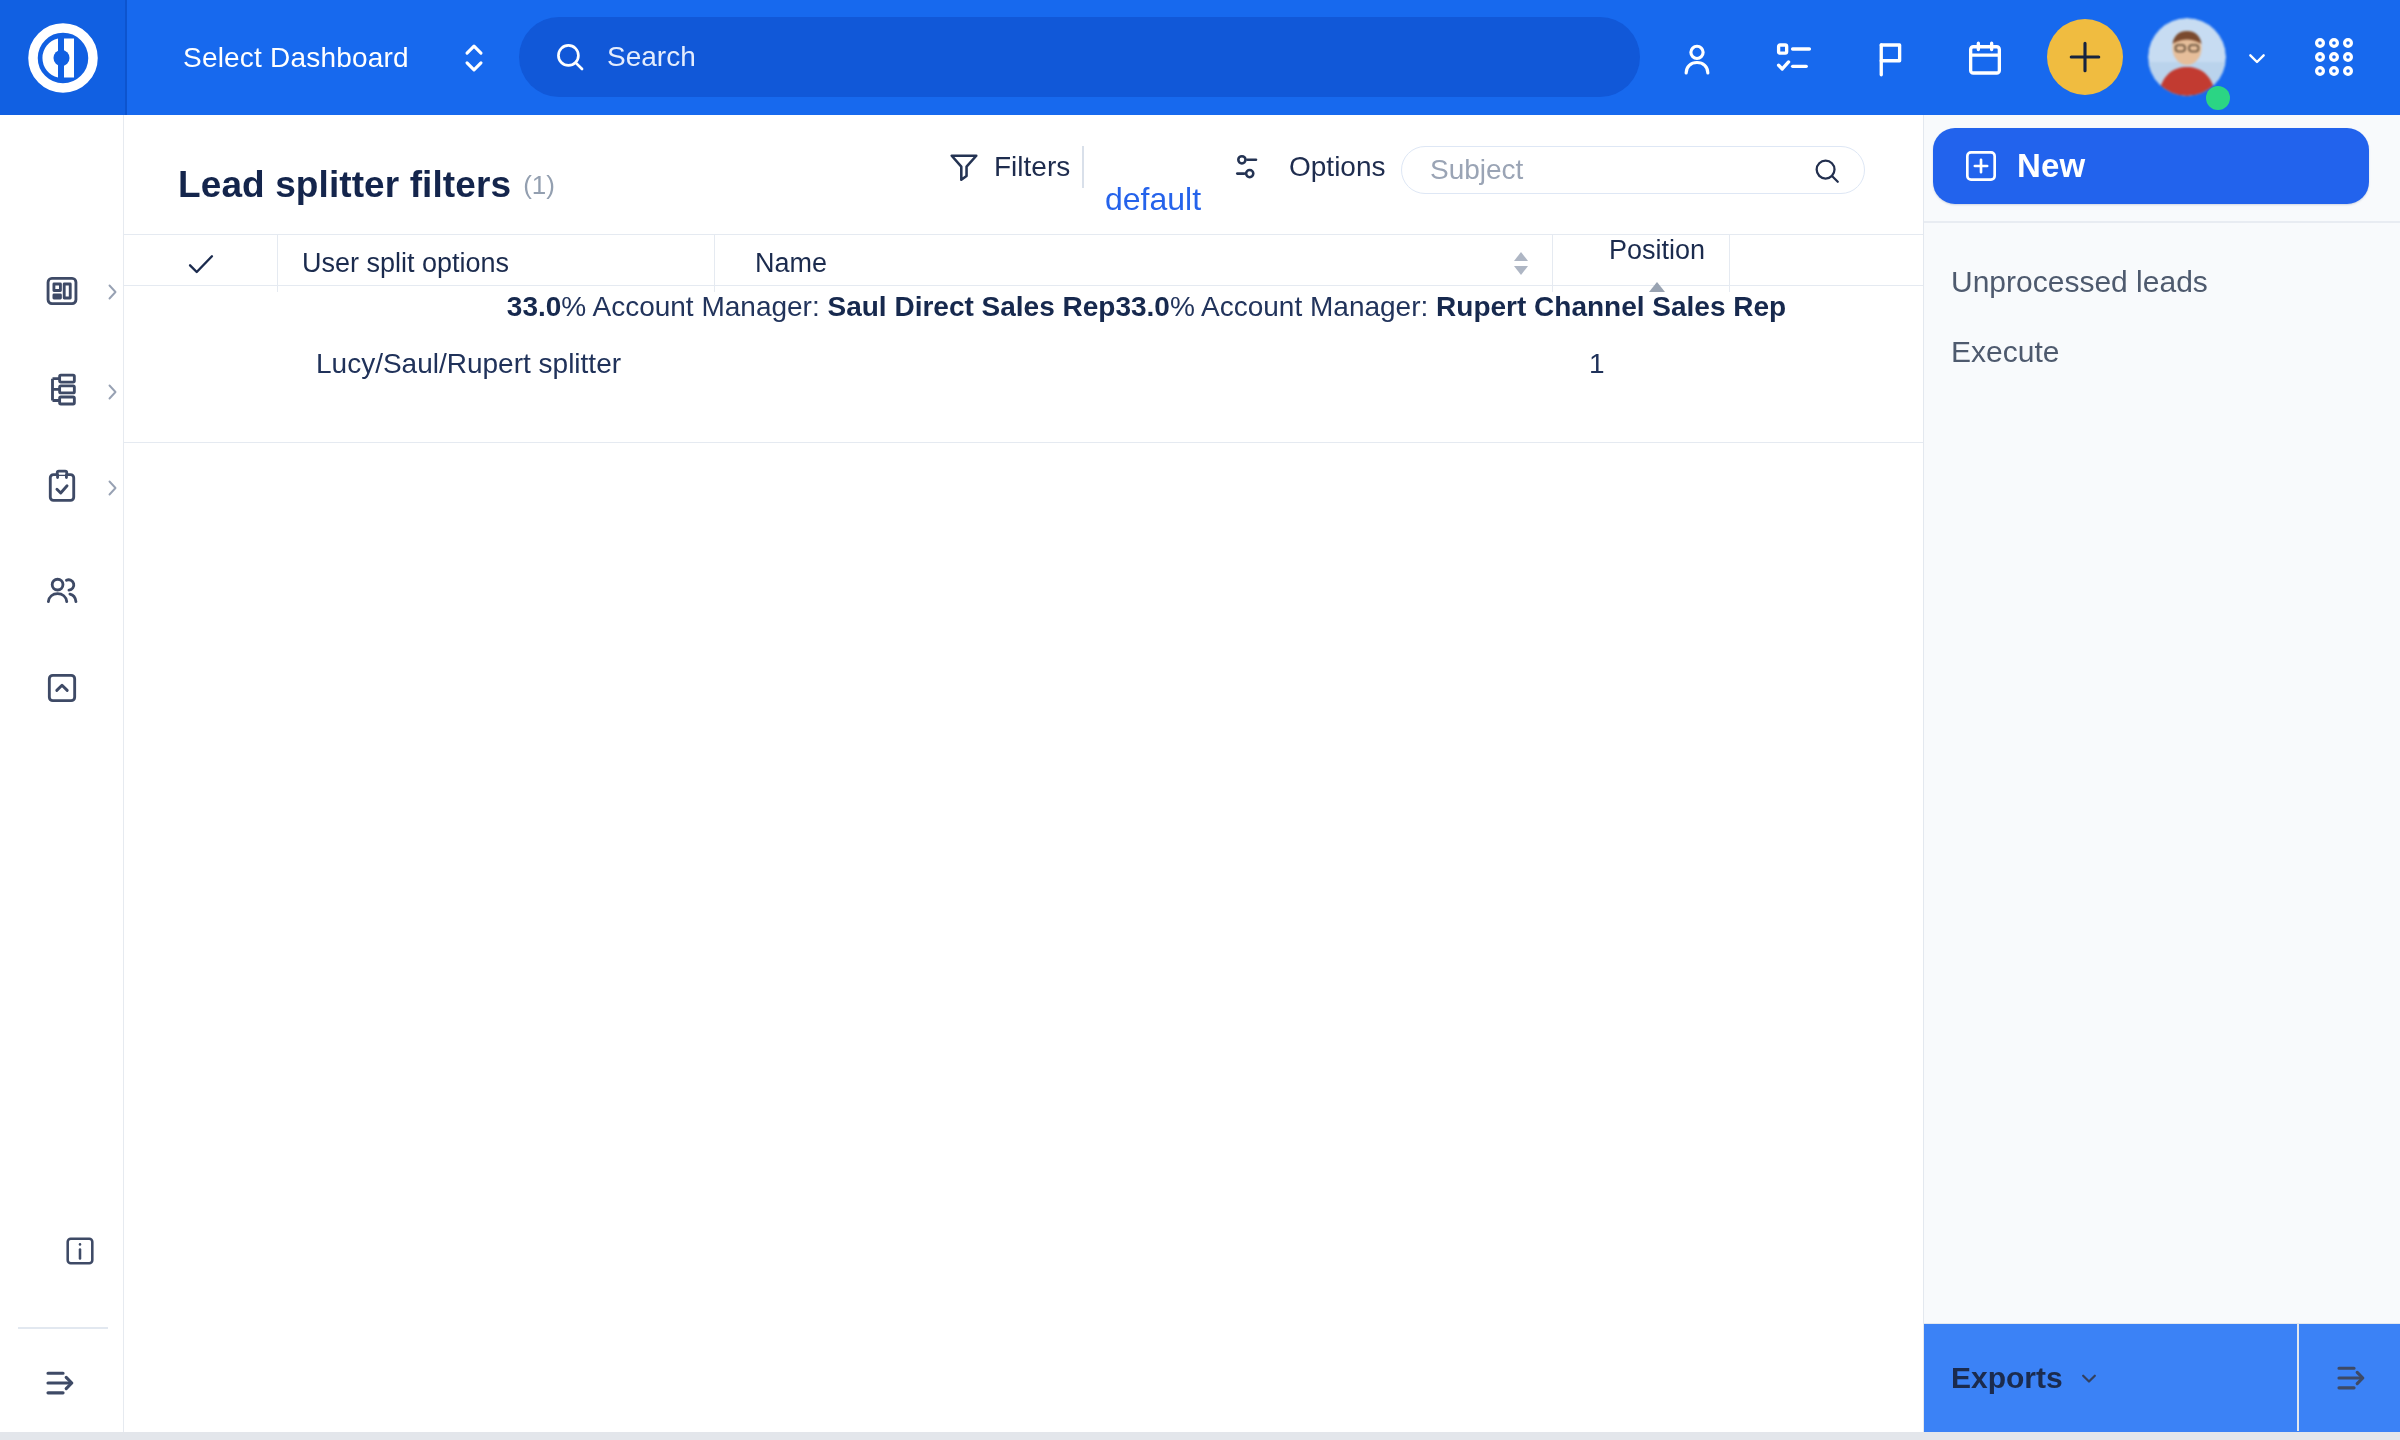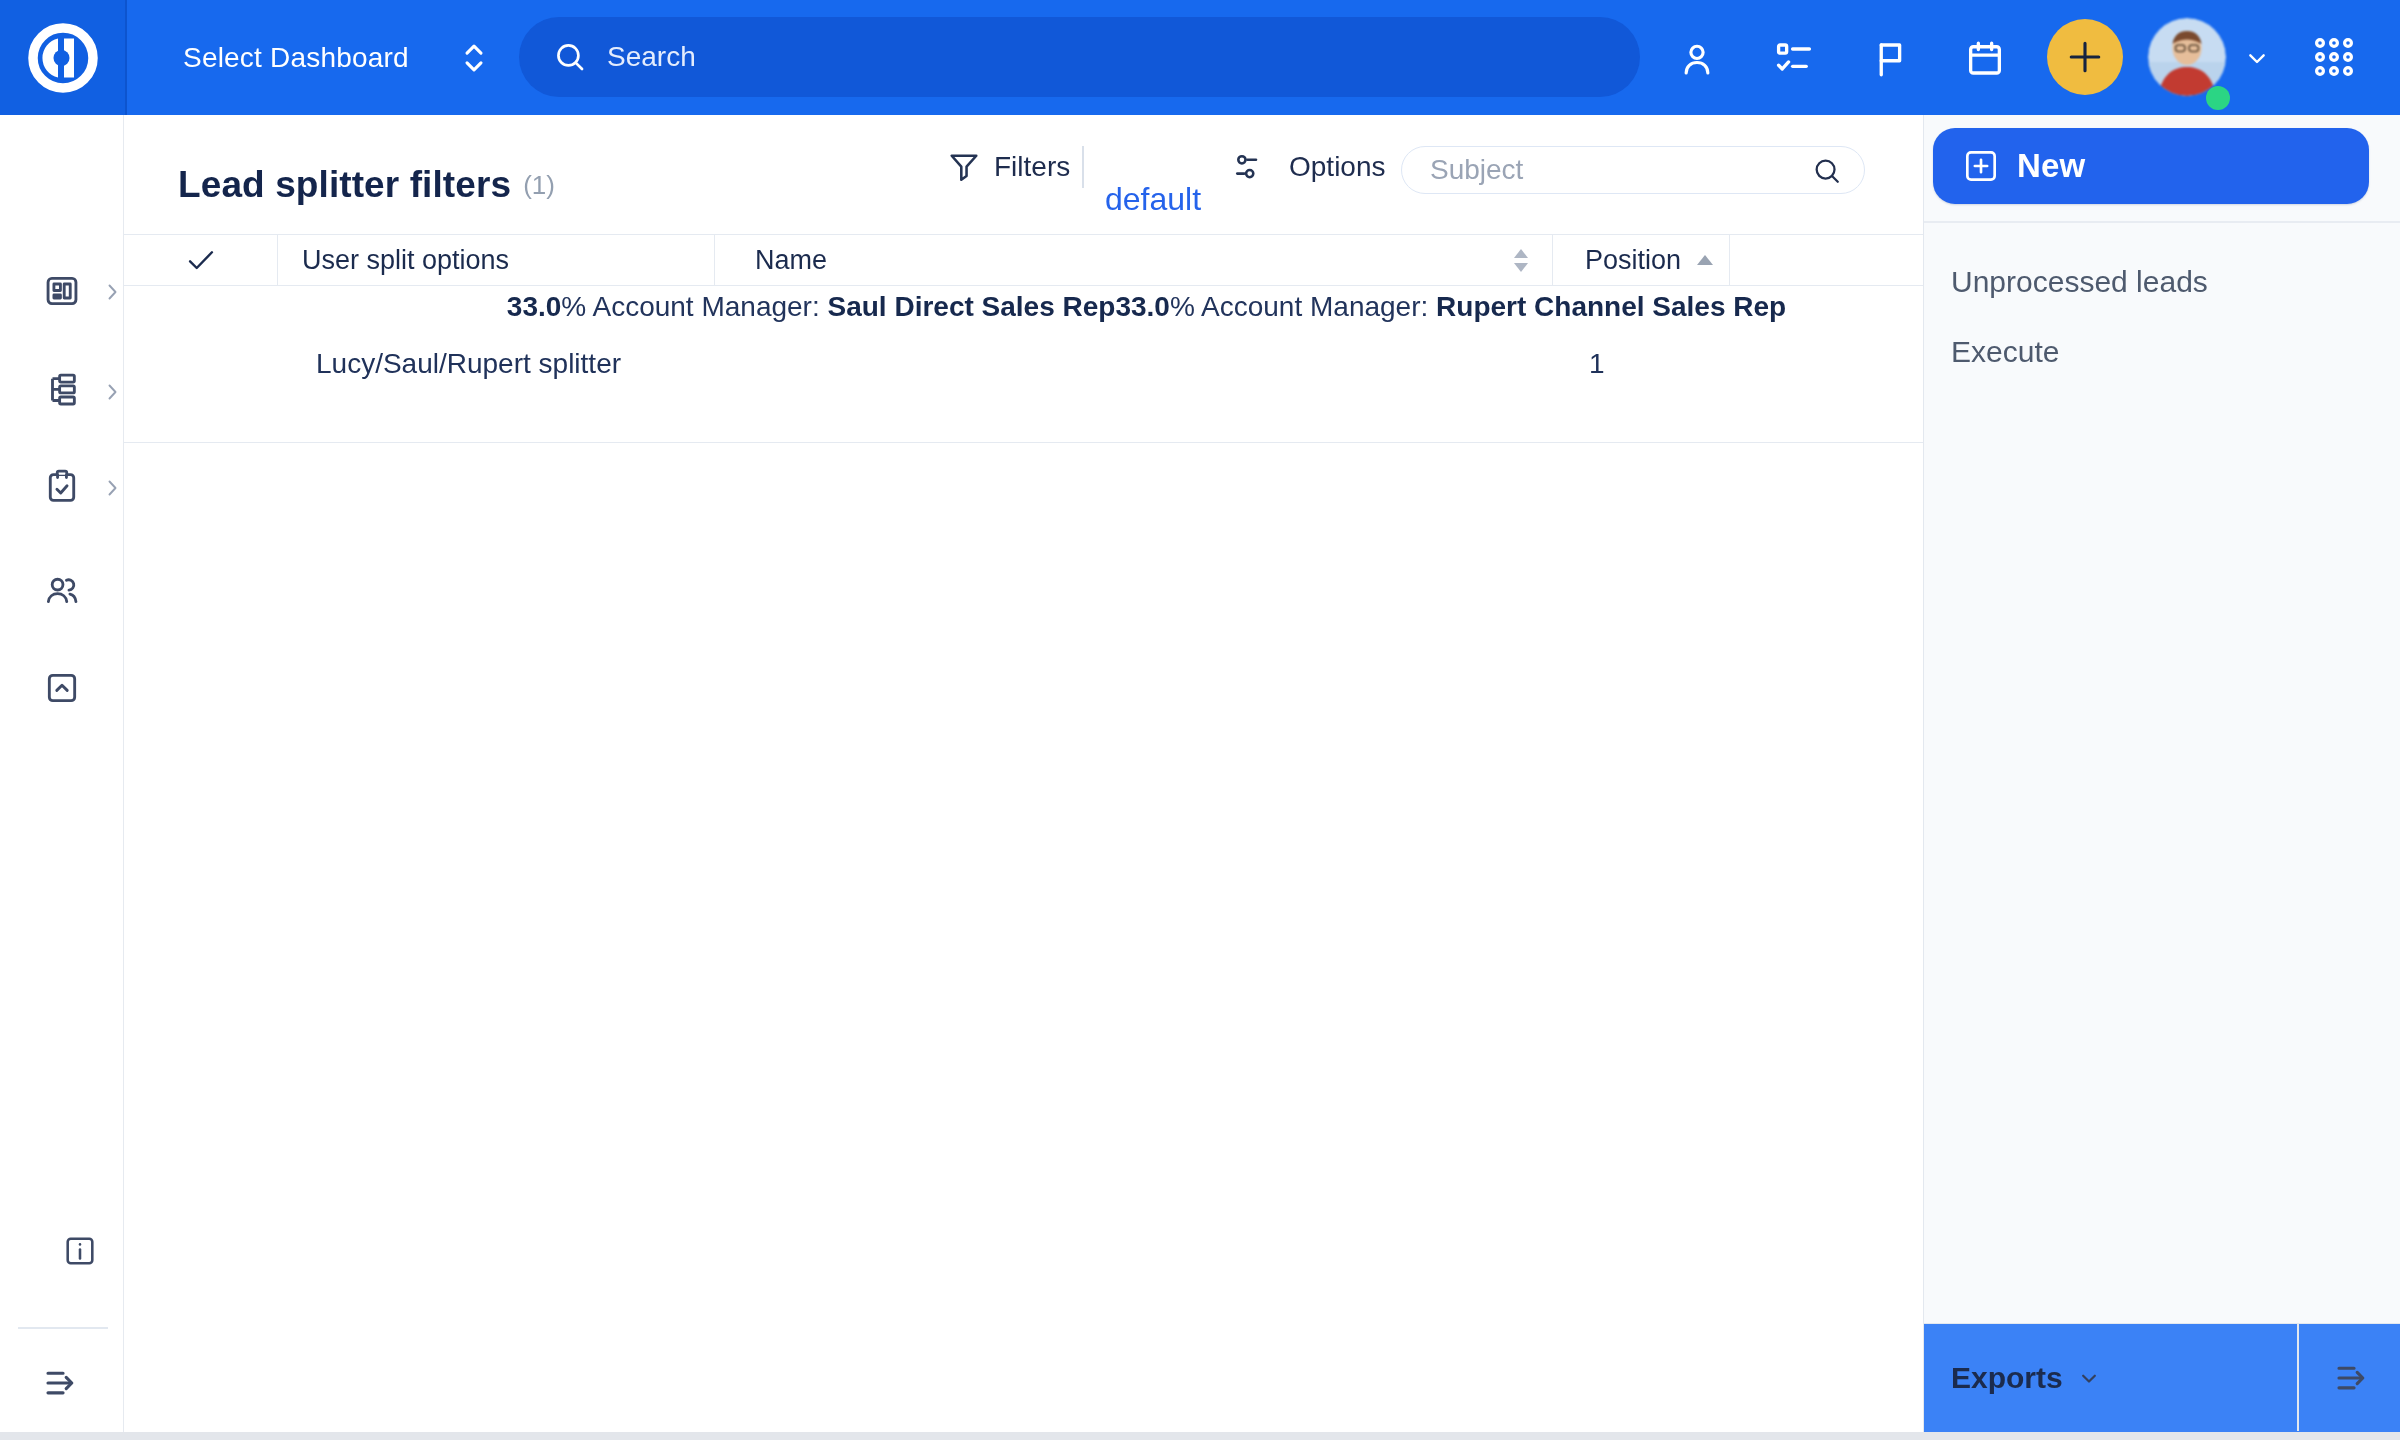--- a/index.html
+++ b/index.html
@@ -55,21 +55,21 @@
 
   
   .table { position:absolute; left:0; top:119px; width:1799px; }
   .thead, .trow { display:grid; grid-template-columns:154px 437px 838px 177px 1fr; }
   .thead { height:52px; border-top:1.5px solid #E5EAF1; border-bottom:1.5px solid #E5EAF1; }
   .th { display:flex; align-items:center; border-right:1.5px solid #E5EAF1; font-size:27px; font-weight:500; color:#1B2B4E; }
   .th:last-child { border-right:none; }
   .th.check { justify-content:center; }
   .th.name { padding-left:40px; justify-content:space-between; padding-right:24px; }
   .th.split { padding-left:24px; }
-  .th.pos { padding-left:32px; gap:16px; }
+  .th.pos { padding-left:32px; gap:16px;flex-direction:column; }
   .sort-stack { display:flex; flex-direction:column; gap:5px; cursor:pointer; }
   .tri-up { width:0; height:0; border-left:7px solid transparent; border-right:7px solid transparent; border-bottom:9px solid #AEB6C4; }
   .tri-down { width:0; height:0; border-left:7px solid transparent; border-right:7px solid transparent; border-top:9px solid #AEB6C4; }
   .tri-up.active { border-bottom-color:#99A3B2; border-left-width:8px; border-right-width:8px; border-bottom-width:10px; }
   .trow { height:157px; border-bottom:1.5px solid #E5EAF1; cursor:pointer; }
   .td { display:flex; }
   .td.name { align-items:center; padding-left:38px; font-size:28px; color:#20325A; }
   .td.split { flex-direction:row; justify-content:center; padding-left:25px; }
   .split-line { font-size:28px; line-height:42px; color:#22345C; white-space:nowrap; }
   .split-line b { font-weight:700; color:#17294E; }

